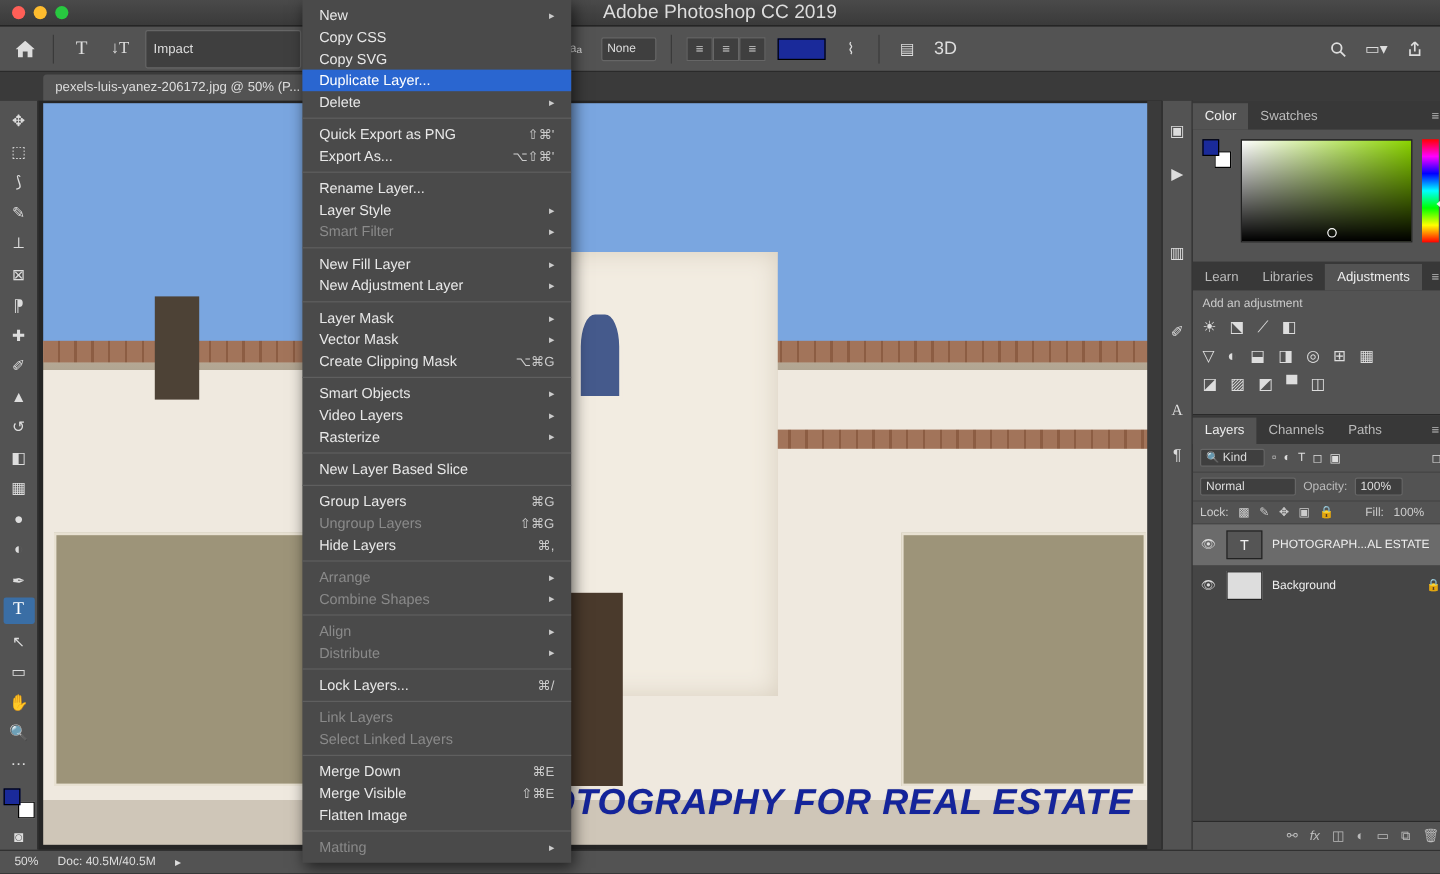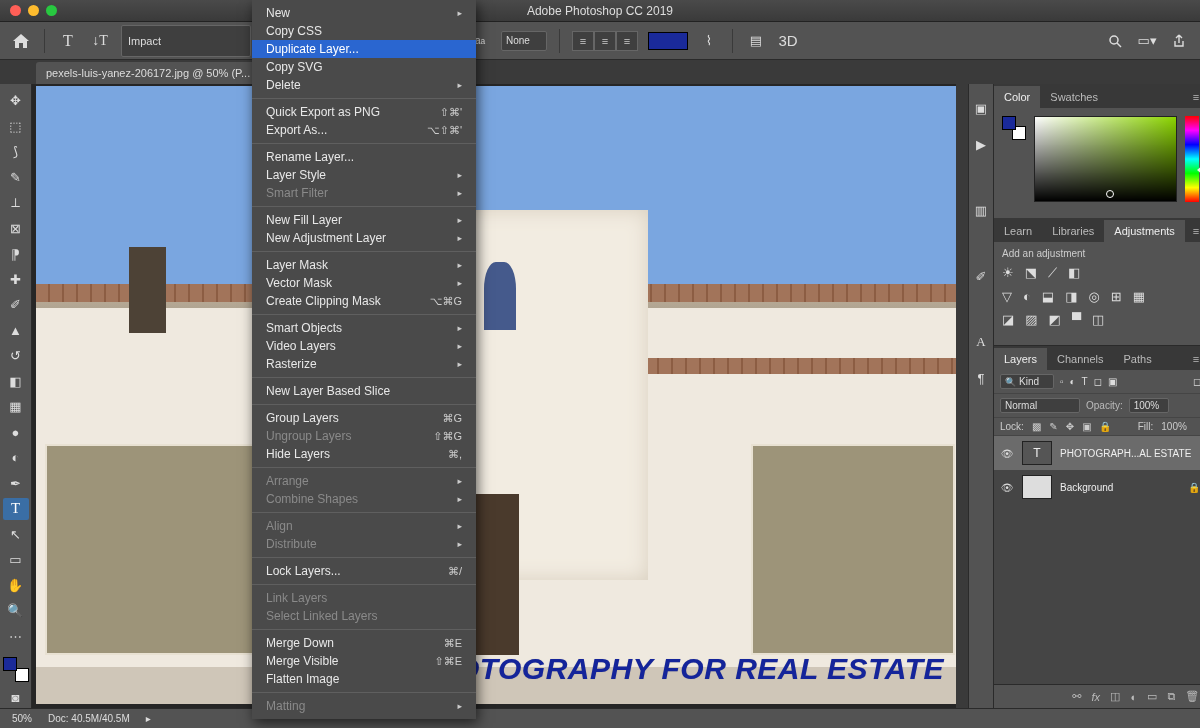--- a/index.html
+++ b/index.html
@@ -2,21 +2,21 @@
 <html><head>
 <meta charset="utf-8">
 <style>
 * { margin: 0; padding: 0; box-sizing: border-box; font-family: -apple-system, "Helvetica Neue", Arial, sans-serif; user-select: none; }
 body { width: 1200px; height: 728px; background: #323232; overflow: hidden; position: relative; color: #ccc; font-size: 11px; }
 
 .titlebar { height: 22px; background: linear-gradient(#4a4a4a,#3a3a3a); display: flex; align-items: center; position: relative; border-bottom: 1px solid #222; }
 .traffic { display: flex; gap: 7px; padding-left: 10px; }
 .traffic span { width: 11px; height: 11px; border-radius: 50%; display: block; }
 .t-close { background:#ff5f57; } .t-min{background:#febc2e;} .t-max{background:#28c840;}
-.titlebar .title { position:absolute; left:0; right:0; text-align:center; color:#ddd; font-size:12px; pointer-events:none; }
+.titlebar .title { position:absolute; left:0; right:0; text-align:center; color:#ddd; font-size:16px; pointer-events:none; }
 
 .optbar { height: 38px; background:#535353; border-bottom:1px solid #2a2a2a; display:flex; align-items:center; padding:0 10px; gap:10px; }
 .optbar .ico,.toolbox .ico,.rcol .ico,.statusbar .ico{ width:22px; height:22px; display:flex; align-items:center; justify-content:center; color:#ddd; font-size:13px; }
 .font-select { background:#3f3f3f; border:1px solid #666; height:22px; min-width:130px; padding:15px 6px; color:#ddd; display:flex; align-items:center; font-size:11px; border-radius:2px; }
 .mini-sel { background:#3f3f3f; border:1px solid #666; height:20px; min-width:46px; padding:0 4px; color:#ddd; display:flex; align-items:center; font-size:10px; border-radius:2px; }
 .vsep{width:1px; height:24px; background:#3a3a3a; margin:0 2px;}
 .btngroup{display:flex; gap:0;}
 .btngroup .b{width:22px;height:20px;border:1px solid #666; background:#3f3f3f; display:flex;align-items:center;justify-content:center; color:#ccc; font-size:11px;}
 .color-chip{width:40px;height:18px;border:1px solid #000;}
 .spacer{flex:1;}
@@ -327,27 +327,27 @@
 </div>
 
 <div class="ctxmenu">
   <div class="mi">
       <span>New</span>
       <span class="ar">▸</span>
     </div>
   <div class="mi">
       <span>Copy CSS</span>
     </div>
+  <div class="mi">
+      <span>Copy SVG</span>
+    </div>
   <div class="mi hl">
       <span>Duplicate Layer...</span>
     </div>
   <div class="mi">
-      <span>Copy SVG</span>
-    </div>
-  <div class="mi">
       <span>Delete</span>
       <span class="ar">▸</span>
     </div>
   <hr>
   <div class="mi">
       <span>Quick Export as PNG</span>
       <span class="sc">⇧⌘'</span>
     </div>
   <div class="mi">
       <span>Export As...</span>

